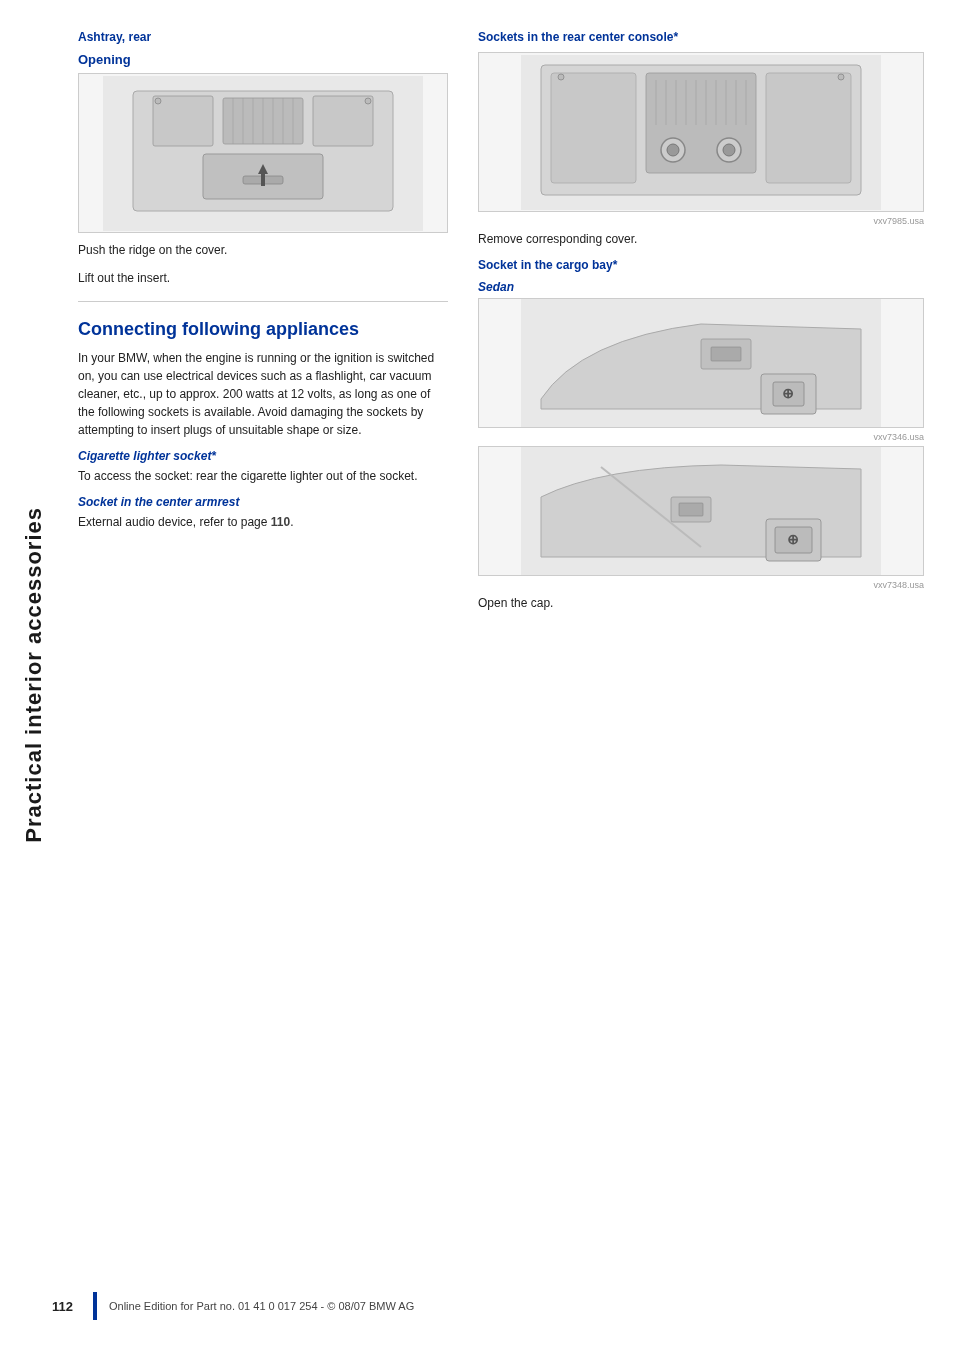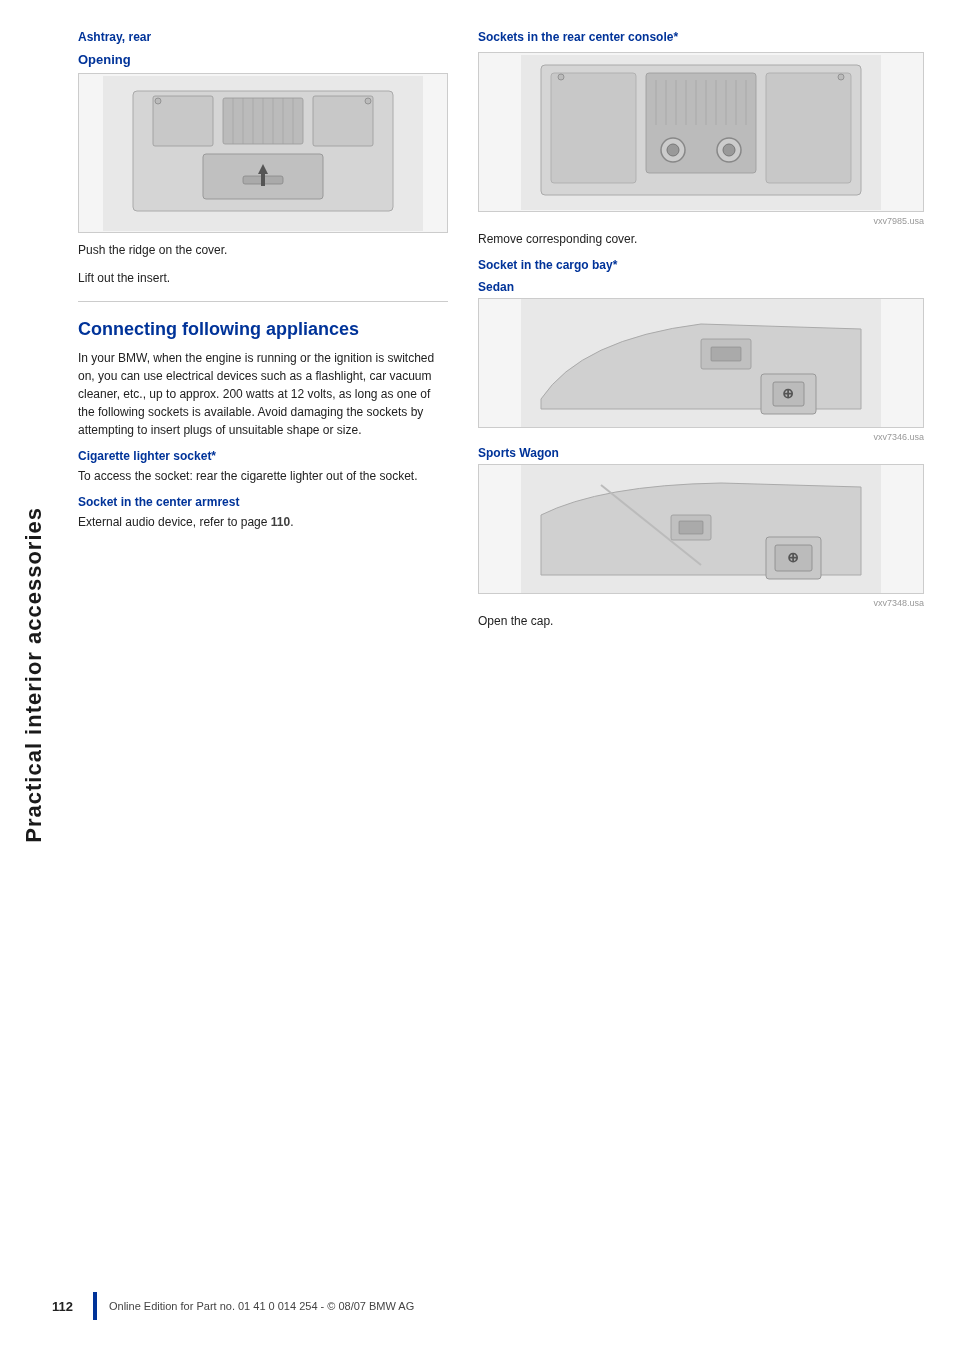--- a/index.html
+++ b/index.html
@@ -77,20 +77,21 @@
       font-weight: bold;
       color: #003399;
       margin-bottom: 6px;
     }
 
     .sub-title-small {
       font-size: 12px;
       font-weight: bold;
       color: #003399;
       margin-bottom: 4px;
+      font-style: italic;
     }
 
     .body-text {
       font-size: 12px;
       line-height: 1.5;
       color: #222;
       margin-bottom: 10px;
     }
 
     
@@ -297,21 +298,20 @@
 
             <rect x="252" y="83" width="31" height="24" rx="2" fill="#bbb" stroke="#888" stroke-width="0.8"></rect>
             <text x="267" y="99" font-size="14" text-anchor="middle" fill="#555" font-weight="bold">⊕</text>
 
             <rect x="180" y="40" width="50" height="30" rx="2" fill="#c0c0c0" stroke="#999" stroke-width="0.8"></rect>
             <rect x="190" y="48" width="30" height="14" rx="1" fill="#aaa" stroke="#888" stroke-width="0.6"></rect>
           </svg>
         </div>
         <div class="img-caption-small">vxv7346.usa</div>
 
-        <div class="sub-title-small">Sports Wagon</div>
 
         <div class="diagram-box" style="height: 130px; margin-bottom: 4px;">
           <svg width="360" height="128" viewBox="0 0 360 128">
             <rect x="0" y="0" width="360" height="128" fill="#e8e8e8"></rect>
 
             <path d="M 20 110 L 20 50 Q 80 20 200 18 L 340 22 L 340 110 Z" fill="#d0d0d0" stroke="#aaa" stroke-width="1"></path>
 
             <line x1="80" y1="20" x2="180" y2="100" stroke="#bbb" stroke-width="2"></line>
 
             <rect x="245" y="72" width="55" height="42" rx="3" fill="#c8c8c8" stroke="#999" stroke-width="1"></rect>
@@ -326,17 +326,17 @@
 
         <p class="body-text">Open the cap.</p>
 
       </div>
 
     </div>
 
     <div class="footer">
       <span class="footer-number">112</span>
       <div class="footer-line"></div>
-      <span class="footer-text">Online Edition for Part no. 01 41 0 014 254 - © 08/07 BMW AG</span>
+      <span class="footer-text">Online Edition for Part no. 01 41 0 017 254 - © 08/07 BMW AG</span>
     </div>
 
   </div>
 </div>
 
 </body></html>

